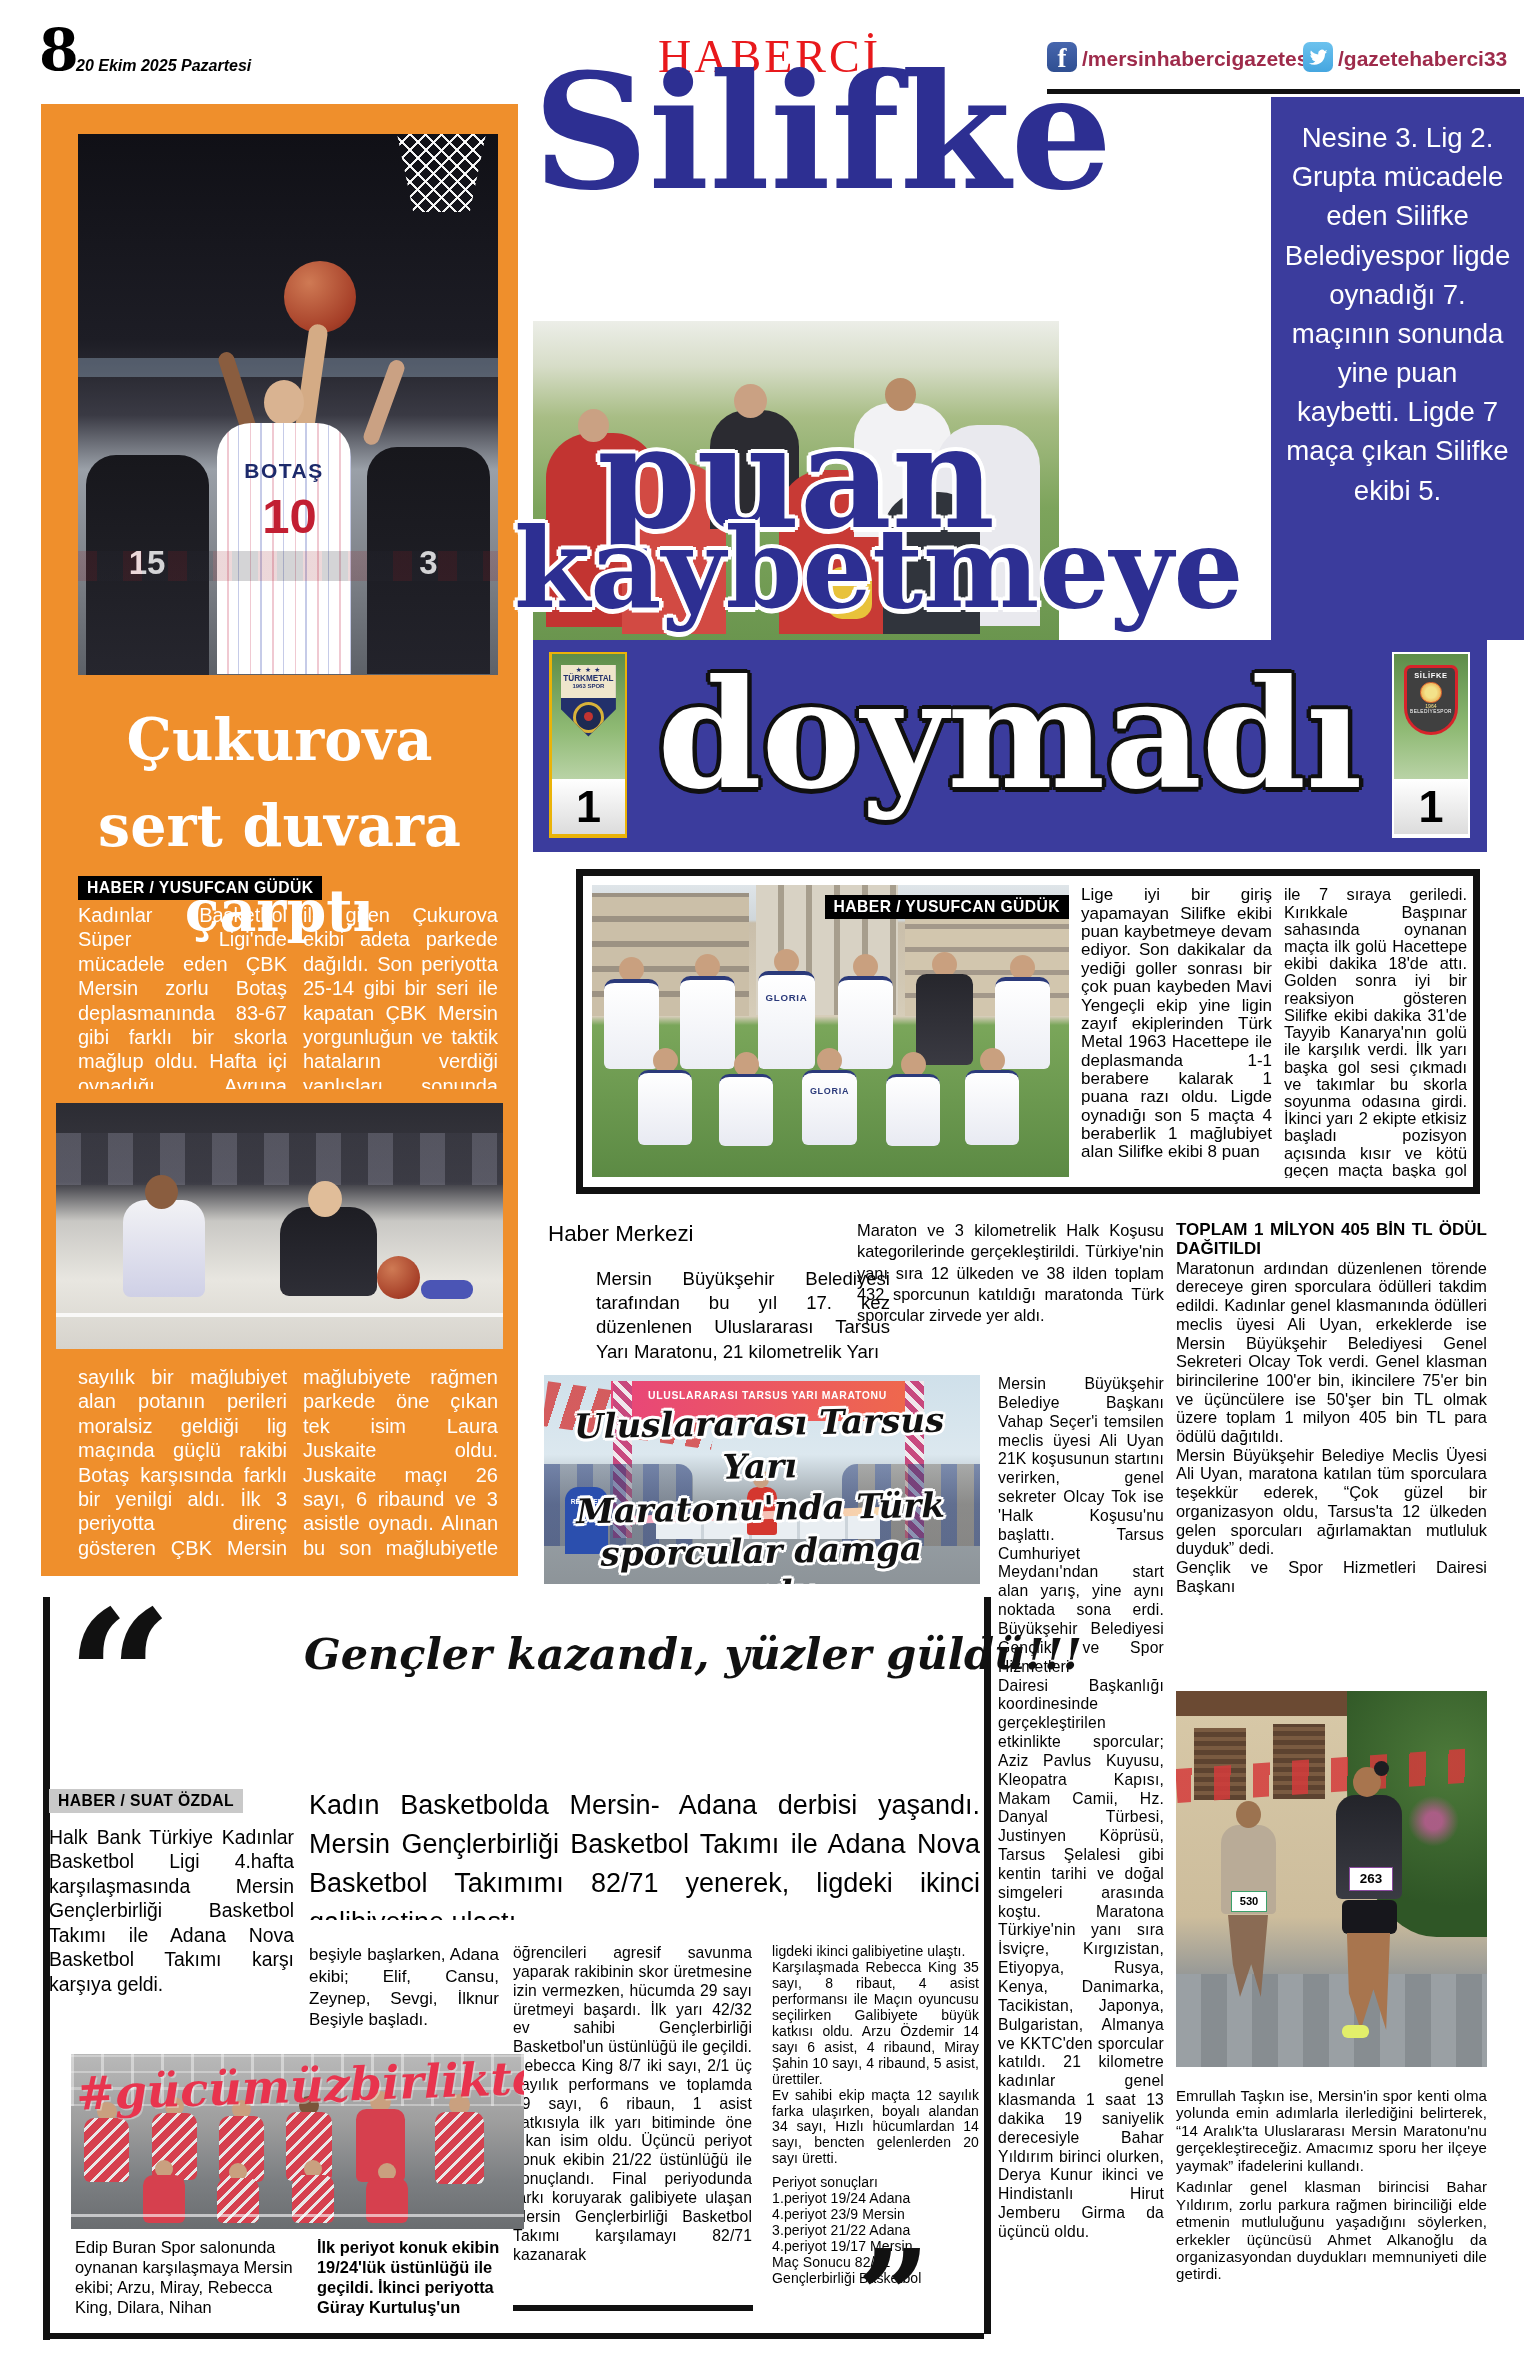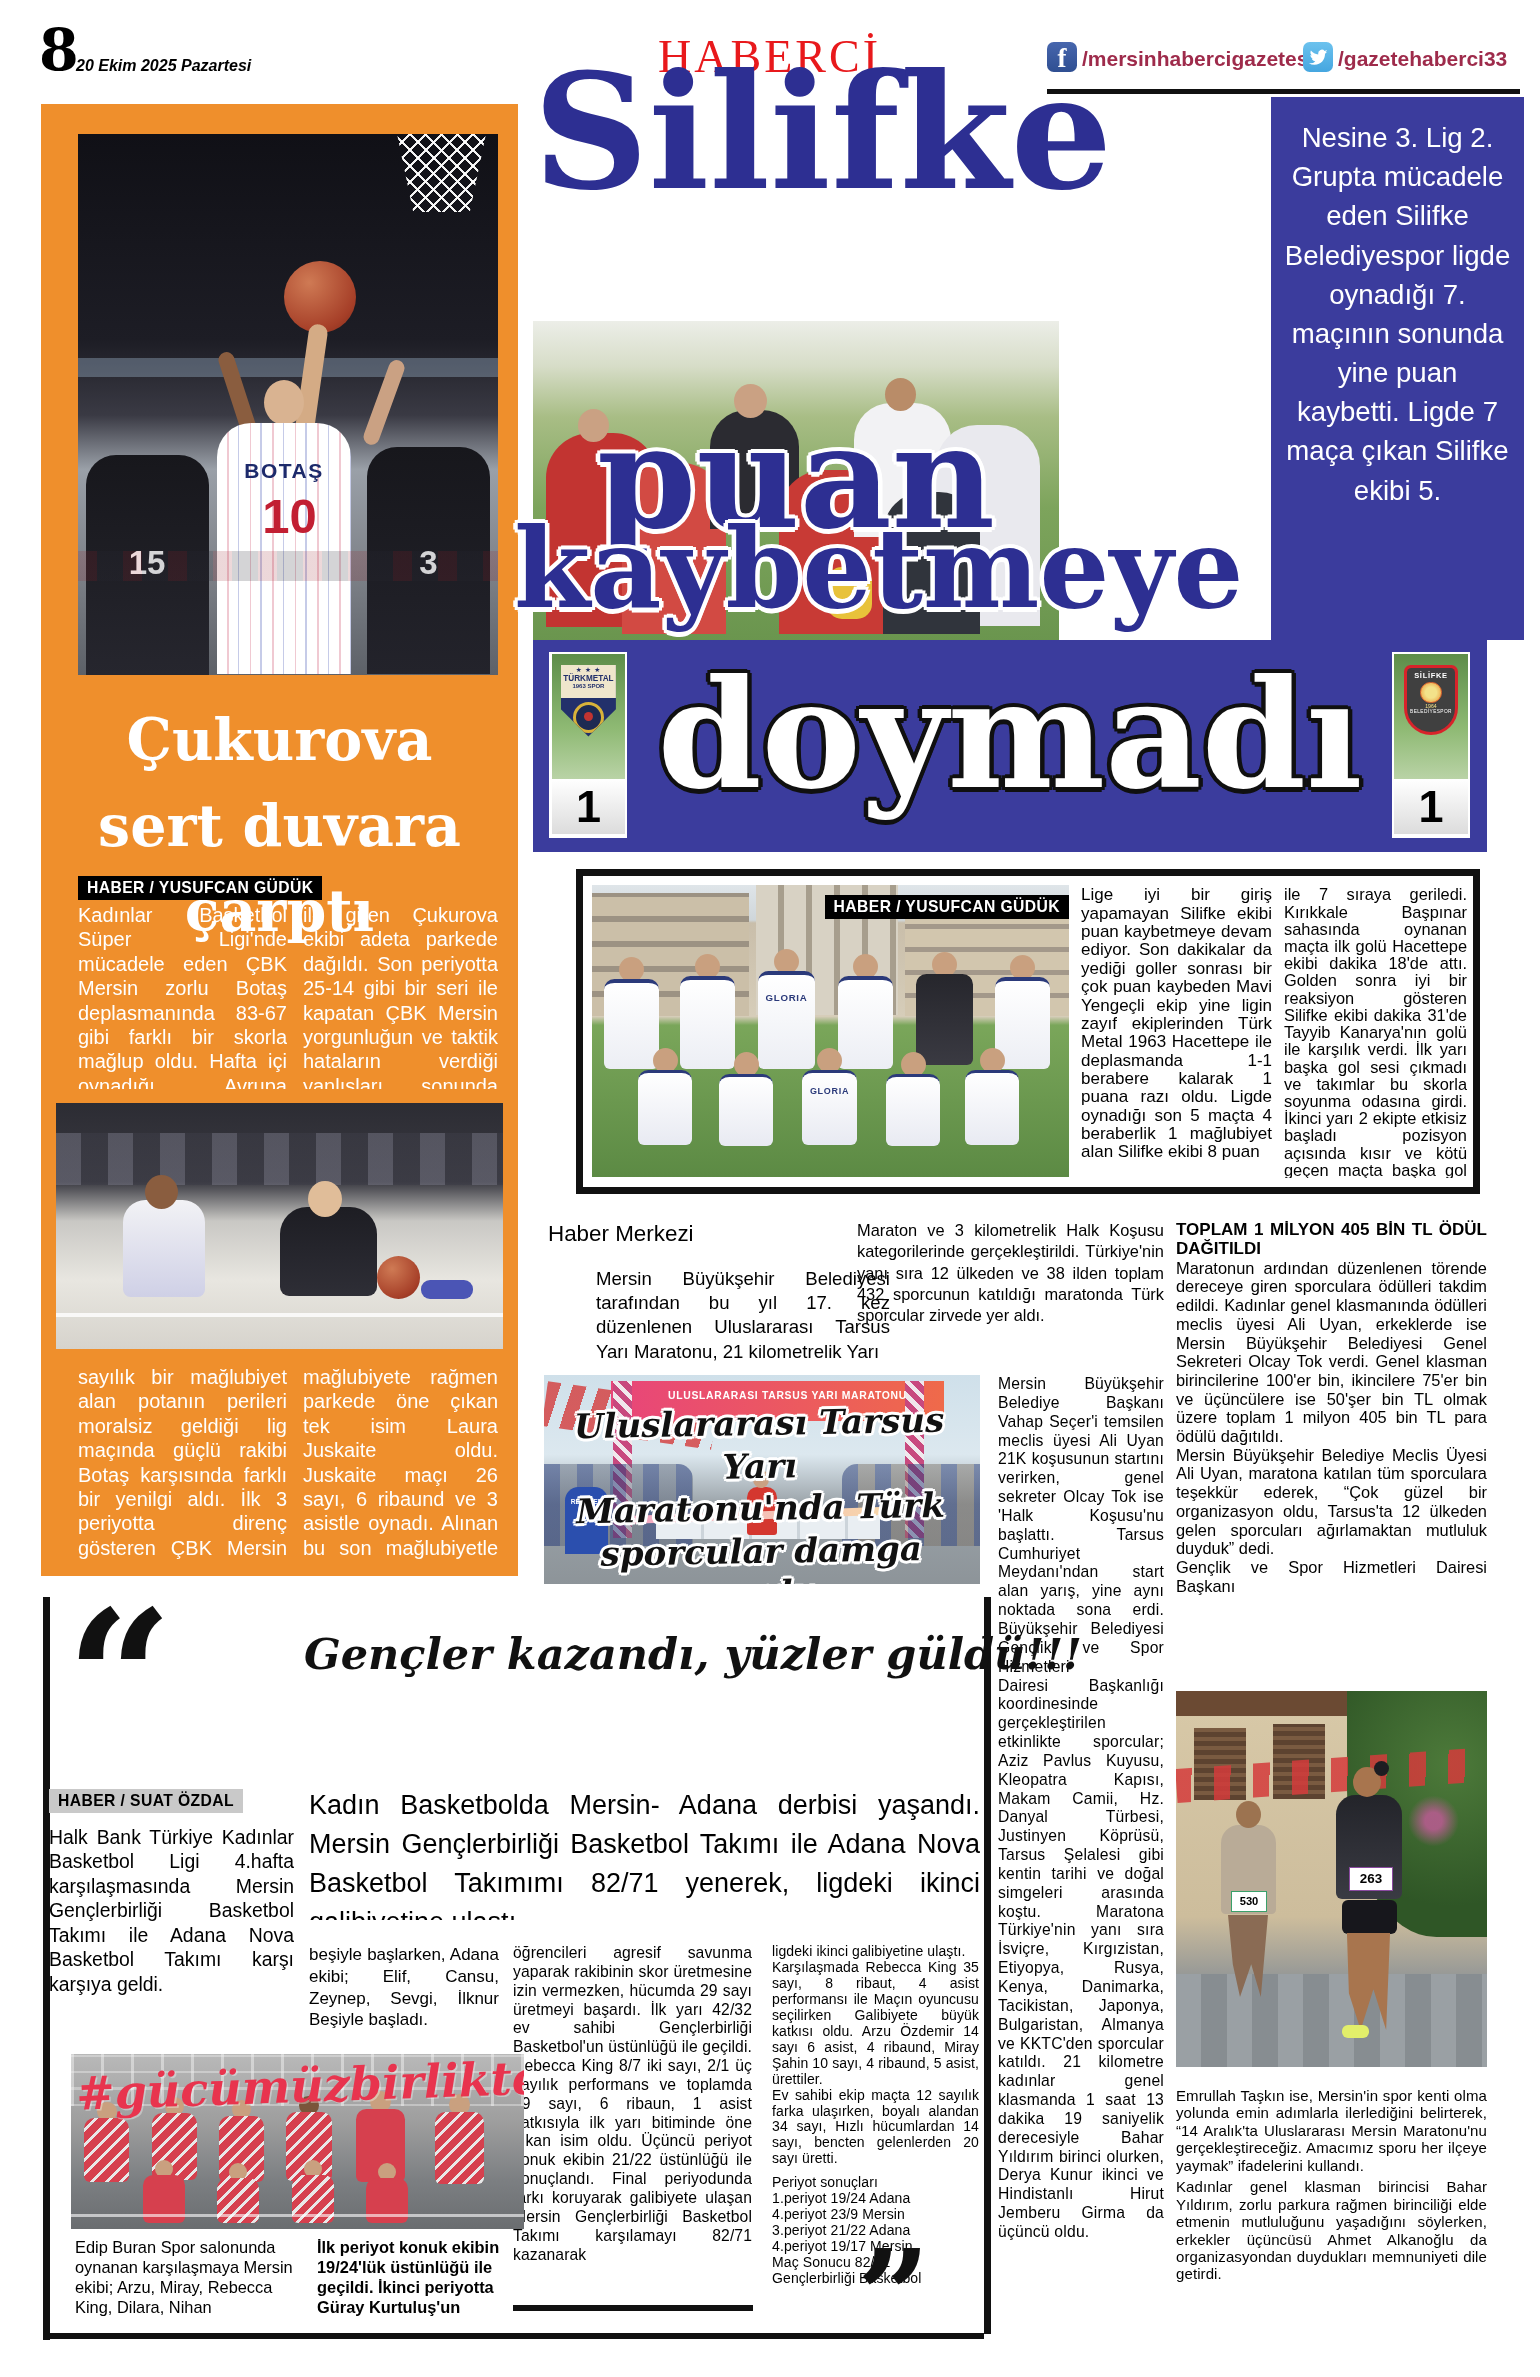--- a/index.html
+++ b/index.html
@@ -99,21 +99,21 @@
   <div class="fig" style="left:352px;top:57px;width:31px;height:33px;border-radius:50%;background:#b98c68;"></div>
   <div class="fig" style="left:45px;top:88px;width:31px;height:33px;border-radius:50%;background:#caa183;"></div>
   <div class="fig" style="left:294px;top:246px;width:45px;height:52px;border-radius:15px;background:#e8c23a;"></div>
 </div>
 
 <div class="orn abs ow" style="left:533px;top:406px;width:526px;text-align:center;font-size:142px;line-height:1;color:#2D2F92;z-index:3;">puan</div>
 <div class="orn abs ow" style="left:514px;top:514px;width:567px;text-align:center;font-size:110px;line-height:1;color:#2D2F92;z-index:3;">kaybetmeye</div>
 
 <div class="abs" style="left:533px;top:640px;width:954px;height:212px;background:#3B3C9D;z-index:2;">
 
-  <div class="abs" style="left:16.4px;top:12px;width:78px;height:186px;background:#ffffff;padding:2.2px;box-sizing:border-box;">
+  <div class="abs" style="left:16.4px;top:12px;width:78px;height:186px;background:#eab308;padding:2.2px;box-sizing:border-box;">
     <div style="height:125px;background:linear-gradient(180deg,#5d8d49,#8fba74 60%,#b9d3a6);overflow:hidden;">
       <div class="shield-tm">
         <div style="background:#efe6cc;height:33px;text-align:center;">
           <div style="font-size:6.7px;color:#22306b;letter-spacing:0.7px;padding-top:1.5px;">★ ★ ★</div>
           <div style="font-size:8.2px;font-weight:bold;color:#22306b;">TÜRKMETAL</div>
           <div style="font-size:6px;font-weight:bold;color:#22306b;">1963 SPOR</div>
         </div>
         <div style="width:25px;height:25px;margin:4.5px auto 0;border-radius:50%;border:3px solid #d8b23a;background:#1d2a52;">
           <div style="width:9px;height:9px;margin:6.7px auto;border-radius:50%;background:#c23431;"></div>
         </div>
@@ -202,21 +202,21 @@
   <div class="jcol" style="position:absolute;left:498px;top:10.4px;width:191px;height:292px;font-size:17px;line-height:1.08;">Lige iyi bir giriş yapamayan Silifke ekibi puan kaybetmeye devam ediyor. Son dakikalar da yediği goller sonrası bir çok puan kaybeden Mavi Yengeçli ekip yine ligin zayıf ekiplerinden Türk Metal 1963 Hacettepe ile deplasmanda 1-1 berabere kalarak 1 puana razı oldu. Ligde oynadığı son 5 maçta 4 beraberlik 1 mağlubiyet alan Silifke ekibi 8 puan</div>
   <div class="jcol" style="position:absolute;left:701px;top:10.4px;width:183px;height:292px;font-size:16.4px;line-height:1.05;">ile 7 sıraya geriledi. Kırıkkale Başpınar sahasında oynanan maçta ilk golü Hacettepe ekibi dakika 18'de attı. Golden sonra iyi bir reaksiyon gösteren Silifke ekibi dakika 31'de Tayyib Kanarya'nın golü ile karşılık verdi. İlk yarı başka gol sesi çıkmadı ve takımlar bu skorla soyunma odasına girdi. İkinci yarı 2 ekipte etkisiz başladı pozisyon açısında kısır ve kötü geçen maçta başka gol olmadı ve 1-1'lik skorla sona erdi.</div>
 </div>
 
 <div class="abs" style="left:548px;top:1221px;font-size:22.4px;">Haber Merkezi</div>
 <div class="jcol" style="position:absolute;left:548px;top:1267px;width:294px;height:101px;font-size:18.6px;line-height:1.3;margin-left:48px;">Mersin Büyükşehir Belediyesi tarafından bu yıl 17. kez düzenlenen Uluslararası Tarsus Yarı Maratonu, 21 kilometrelik Yarı</div>
 <div class="jcol" style="position:absolute;left:857px;top:1220px;width:307px;height:149px;font-size:16.4px;line-height:1.3;">Maraton ve 3 kilometrelik Halk Koşusu kategorilerinde gerçekleştirildi. Türkiye'nin yanı sıra 12 ülkeden ve 38 ilden toplam 432 sporcunun katıldığı maratonda Türk sporcular zirvede yer aldı.</div>
 
 <div class="ph" style="left:544px;top:1375px;width:436px;height:209px;background:linear-gradient(180deg,#cfe0ea 0%,#dce8ef 38%,#9aa2a8 62%,#8d9499 100%);">
   <div class="fig" style="left:0;top:18px;width:171px;height:45px;background:repeating-linear-gradient(100deg,#d43b3b 0 13.4px,transparent 13.4px 25px);opacity:.8;transform:rotate(8deg);"></div>
-  <div class="fig" style="left:67px;top:6px;width:313px;height:40px;background:linear-gradient(90deg,#e8457a,#ef6a4a);text-align:center;padding-left:20px;">
+  <div class="fig" style="left:67px;top:6px;width:313px;height:40px;background:linear-gradient(90deg,#e8457a,#ef6a4a);text-align:center;">
     <span style="color:#fff;font-weight:bold;font-size:10.4px;line-height:30px;letter-spacing:0.7px;">ULUSLARARASI TARSUS YARI MARATONU</span>
   </div>
   <div class="fig" style="left:69px;top:6px;width:19.4px;height:157px;background:repeating-linear-gradient(45deg,#c8497e 0 6px,#f0e8ec 6px 10.4px);"></div>
   <div class="fig" style="left:361px;top:6px;width:19.4px;height:157px;background:repeating-linear-gradient(45deg,#c8497e 0 6px,#f0e8ec 6px 10.4px);"></div>
   <div class="fig" style="left:0;top:89px;width:149px;height:82px;background:repeating-linear-gradient(90deg,rgba(40,60,120,.55) 0 16.4px,rgba(90,100,120,.45) 16.4px 33px);border-radius:0 15px 0 0;"></div>
   <div class="fig" style="left:298px;top:89px;width:138px;height:82px;background:repeating-linear-gradient(90deg,rgba(40,60,120,.5) 0 16.4px,rgba(120,110,100,.45) 16.4px 33px);border-radius:15px 0 0 0;"></div>
   <div class="fig" style="left:112px;top:139px;width:224px;height:25px;background:repeating-linear-gradient(90deg,#e9eef2 0 45px,#ccd4da 45px 48px);"></div>
   <div class="fig" style="left:21px;top:112px;width:43px;height:67px;border-radius:13.4px 13.4px 0 0;background:#2b4fae;text-align:center;">
     <span style="color:#fff;font-size:6.7px;font-weight:bold;line-height:30px;">REFEREE</span>
   </div>

